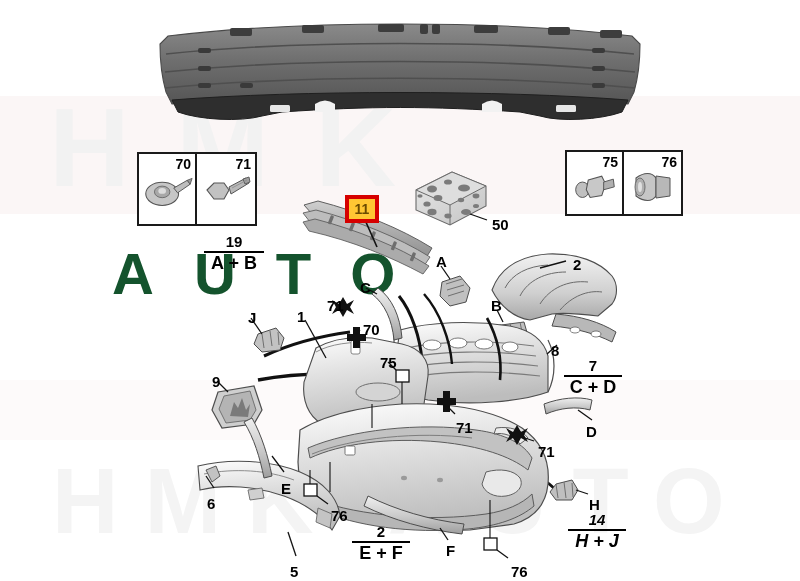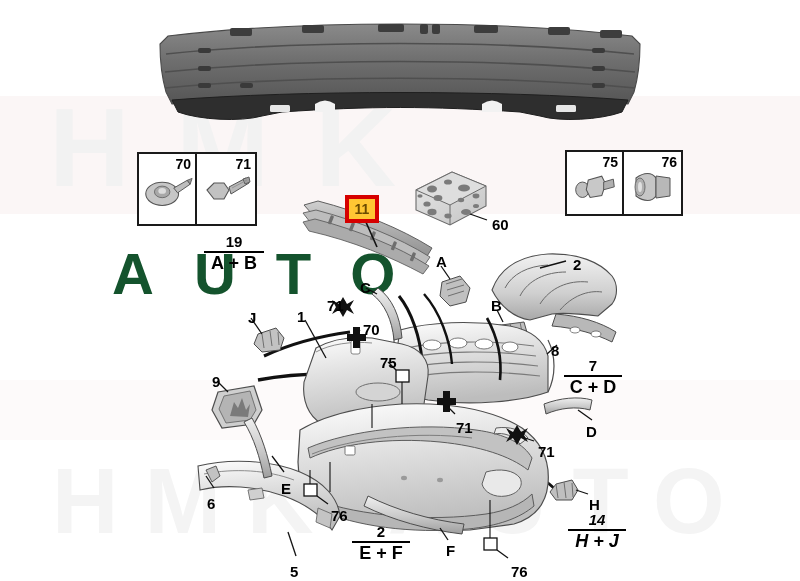--- a/index.html
+++ b/index.html
@@ -451,21 +451,21 @@
     <span class="den">E + F</span>
   </div>
 
   <div class="frac" style="left:568px; top:512px; width:58px;font-style:italic;">
     <span class="num">14</span>
     <span class="bar"></span>
     <span class="den">H + J</span>
   </div>
 
   <div id="label-layer">
-      <div class="lbl" style="left: 492px; top: 217px;">60</div>
+      <div class="lbl" style="left: 492px; top: 217px;">50</div>
       <div class="lbl" style="left: 436px; top: 254px;">A</div>
       <div class="lbl" style="left: 573px; top: 257px;">2</div>
       <div class="lbl" style="left: 360px; top: 280px;">C</div>
       <div class="lbl" style="left: 491px; top: 298px;">B</div>
       <div class="lbl" style="left: 327px; top: 298px;">71</div>
       <div class="lbl" style="left: 248px; top: 310px;">J</div>
       <div class="lbl" style="left: 297px; top: 309px;">1</div>
       <div class="lbl" style="left: 363px; top: 322px;">70</div>
       <div class="lbl" style="left: 551px; top: 343px;">8</div>
       <div class="lbl" style="left: 380px; top: 355px;">75</div>

